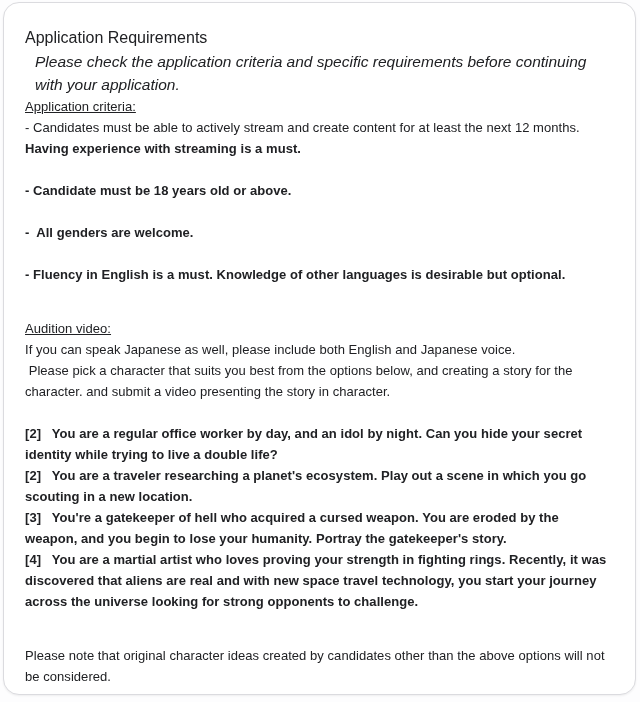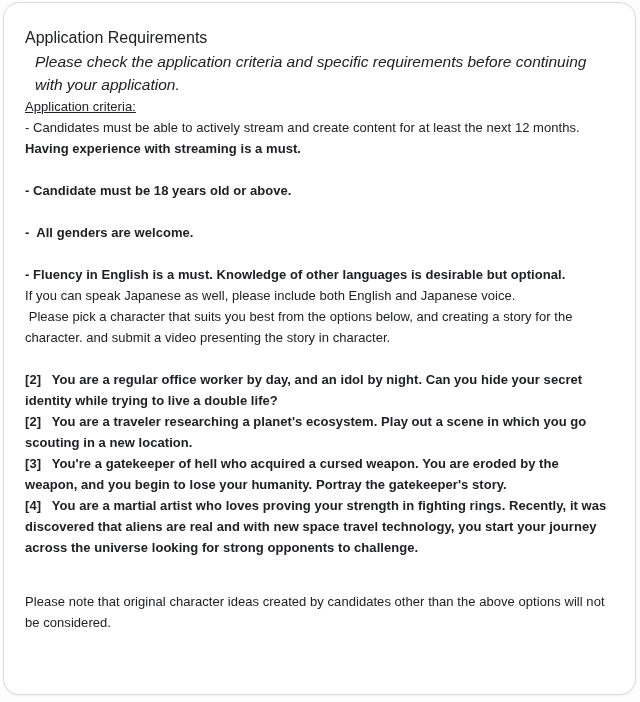--- a/index.html
+++ b/index.html
@@ -70,20 +70,21 @@
     <p class="para u-heading">Application criteria:</p>
 
     <p class="para"><span>- Candidates must be able to actively stream and create content for at least the next 12 months. </span><span class="bold">Having experience with streaming is a must.</span></p>
 
     <p class="para gap-1">- Candidate must be 18 years old or above.</p>
 
     <p class="para gap-1">-  All genders are welcome.</p>
 
     <p class="para gap-1">- Fluency in English is a must. Knowledge of other languages is desirable but optional.</p>
 
+    <p class="para u-heading gap-2">Audition video:</p>
 
     <p class="para">If you can speak Japanese as well, please include both English and Japanese voice.</p>
 
     <p class="para"> Please pick a character that suits you best from the options below, and creating a story for the character. and submit a video presenting the story in character.</p>
 
     <div class="gap-1">
       <p class="para">[2]   You are a regular office worker by day, and an idol by night. Can you hide your secret identity while trying to live a double life?</p>
       <p class="para">[2]   You are a traveler researching a planet's ecosystem. Play out a scene in which you go scouting in a new location.</p>
       <p class="para">[3]   You're a gatekeeper of hell who acquired a cursed weapon. You are eroded by the weapon, and you begin to lose your humanity. Portray the gatekeeper's story.</p>
       <p class="para">[4]   You are a martial artist who loves proving your strength in fighting rings. Recently, it was discovered that aliens are real and with new space travel technology, you start your journey across the universe looking for strong opponents to challenge.</p>

